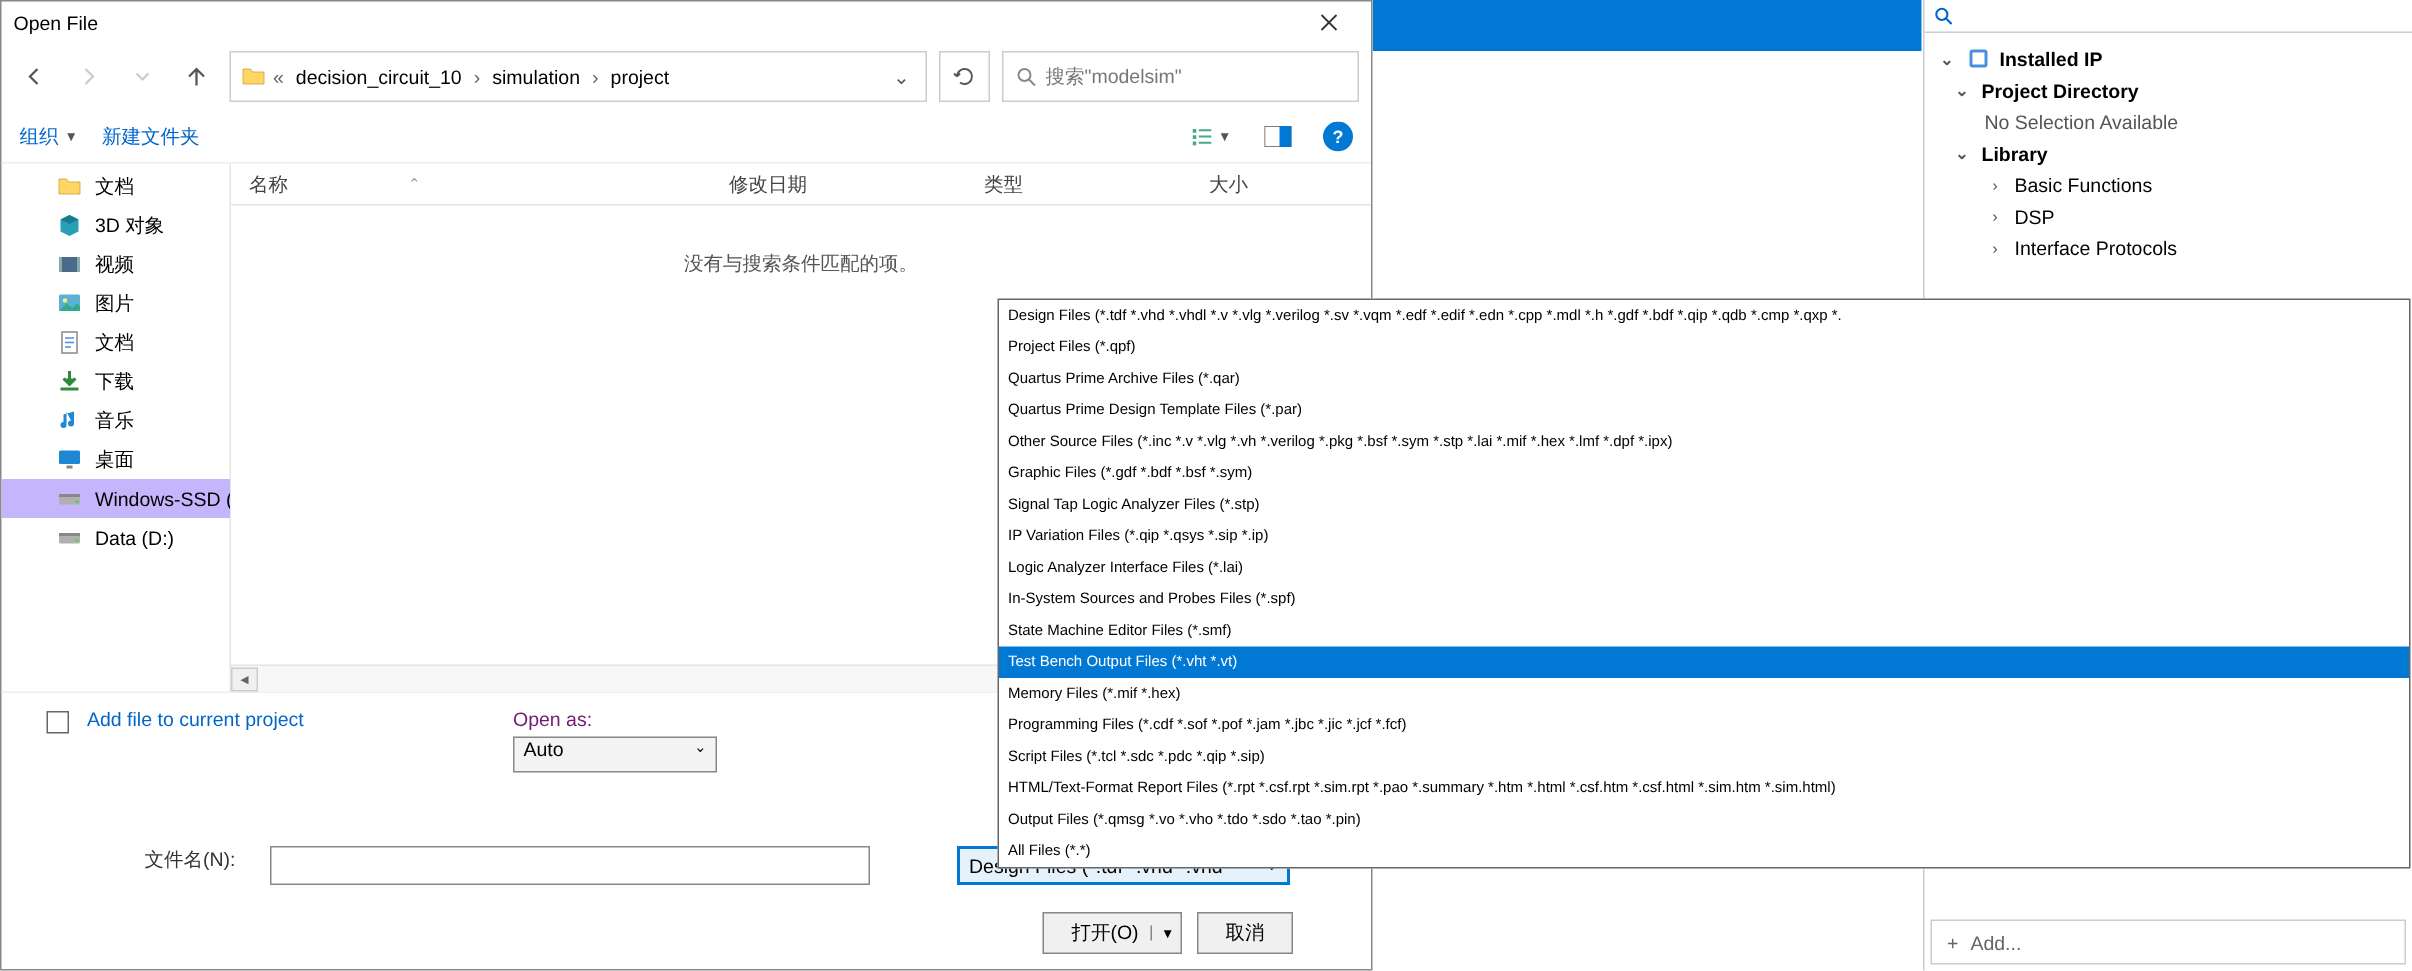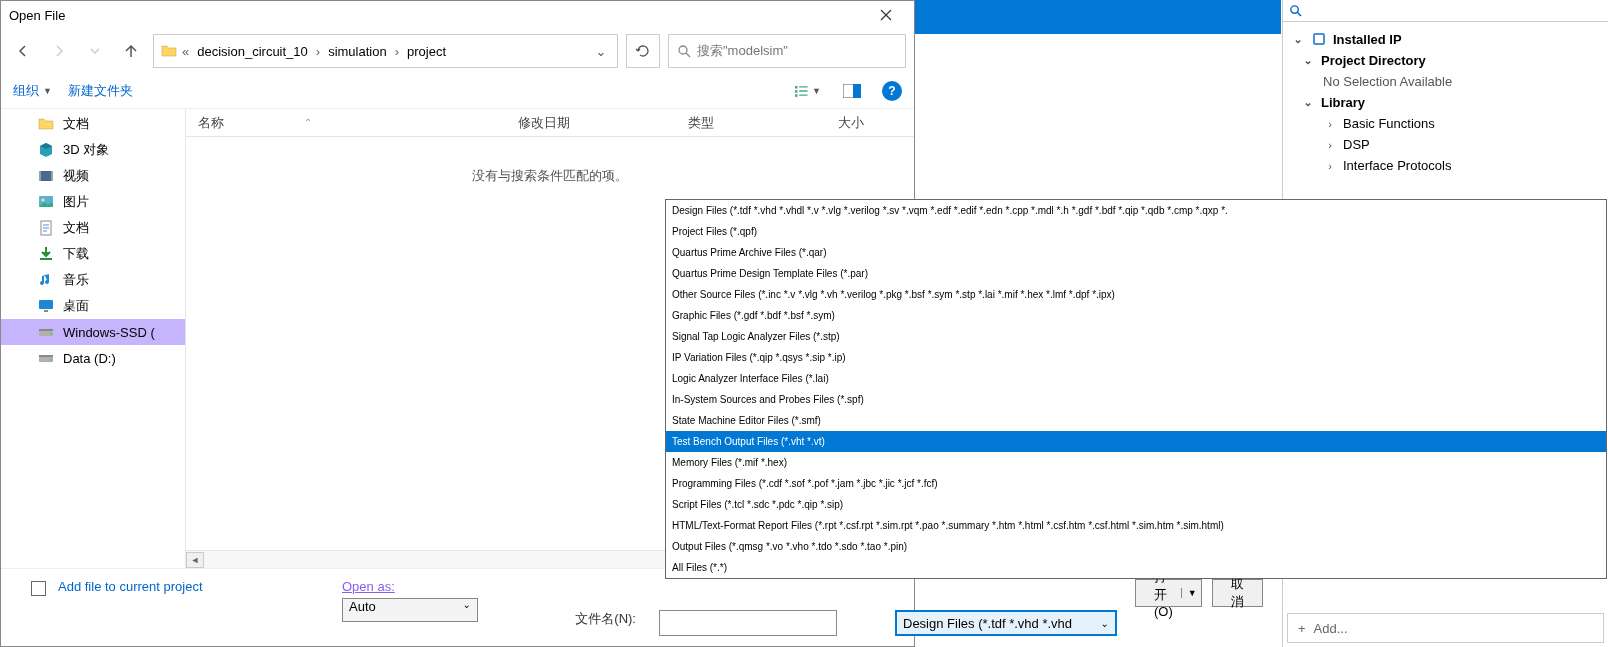--- a/index.html
+++ b/index.html
@@ -28,44 +28,44 @@
 .searchbox { width: 238px; height: 34px; border: 1px solid #ccc; display: flex; align-items: center; padding: 0 8px; gap: 6px; color: #777; }
 .searchbox svg { width: 14px; height: 14px; }
 
 .toolbar { height: 36px; display: flex; align-items: center; padding: 0 12px; gap: 16px; border-bottom: 1px solid #eee; }
 .toolbar .link { color: #0066cc; cursor: pointer; display: flex; align-items: center; gap: 4px; }
 .toolbar .spacer { flex: 1; }
 .toolbar .iconbtn { width: 28px; height: 24px; display: flex; align-items: center; justify-content: center; border: 1px solid transparent; }
 .toolbar .iconbtn.help { background: #0078d4; color: #fff; border-radius: 50%; width: 20px; height: 20px; font-weight: bold; font-size: 12px; }
 
 .body { flex: 1; display: flex; min-height: 0; }
-.sidebar { width: 185px; border-right: 1px solid #e5e5e5; overflow-y: auto; padding-top: 2px; }
+.sidebar { width: 153px; border-right: 1px solid #e5e5e5; overflow-y: auto; padding-top: 2px; }
 .sidebar-item { height: 26px; display: flex; align-items: center; gap: 8px; padding: 0 10px 0 36px; cursor: pointer; white-space: nowrap; }
 .sidebar-item.lvl1 { padding-left: 24px; }
 .sidebar-item.selected { background: #c4b5fd; }
 .sidebar-item .ico { width: 18px; height: 18px; flex-shrink: 0; display: flex; align-items: center; justify-content: center; }
 
 .main { flex: 1; display: flex; flex-direction: column; position: relative; }
 .headers { height: 28px; display: flex; align-items: center; border-bottom: 1px solid #e5e5e5; color: #444; }
 .headers .col { padding: 0 12px; }
 .headers .col.name { width: 320px; display: flex; align-items: center; }
 .headers .col.date { width: 170px; }
 .headers .col.type { width: 150px; }
 .headers .sort { margin-left: 80px; color: #999; font-size: 10px; }
 .empty { text-align: center; color: #555; padding: 30px 0; }
 
 .hscroll { height: 18px; border-top: 1px solid #e5e5e5; background: #f7f7f7; display: flex; align-items: center; }
 .hscroll .arrow { width: 18px; height: 16px; border: 1px solid #ccc; background: #f0f0f0; display: flex; align-items: center; justify-content: center; font-size: 9px; color: #666; }
 
-.footer { padding: 10px 16px; display: flex; flex-direction: row; gap: 18px; border-top: 1px solid #eee; }
+.footer { padding: 10px 16px; display: flex; flex-direction: column; gap: 18px; border-top: 1px solid #eee; }
 .footrow { display: flex; align-items: flex-start; gap: 12px; }
 .checkbox { width: 15px; height: 15px; border: 1px solid #666; margin-left: 14px; margin-top: 2px; flex-shrink: 0; }
 .addfile-label { color: #0066cc; width: 200px; }
 .openas { display: flex; flex-direction: column; gap: 4px; }
-.openas-label { color: #8b5cf6; text-decoration: underline; }
+.openas-label { color: #701a75; }
 .openas-select { width: 136px; height: 24px; border: 1px solid #888; padding: 0 6px; display: flex; align-items: flex-start; justify-content: space-between; background: #f4f4f4; }
 
 .filerow { display: flex; gap: 23px; margin-top: 31px; }
 .filerow .label { width: 140px; text-align: right; color: #333; }
 .filerow .filename-input { flex: 1; height: 26px; border: 1px solid #888; max-width: 400px; }
 .filerow .filetype { width: 222px; height: 26px; border: 2px solid #0078d4; background: #e5f1fb; display: flex; align-items: center; padding: 0 6px; justify-content: space-between; white-space: nowrap; overflow: hidden; }
 
 .btnrow { display: flex; justify-content: flex-end; gap: 10px; padding-right: 36px; }
 .btn { height: 28px; border: 1px solid #888; background: #f0f0f0; padding: 0 18px; display: flex; align-items: center; cursor: pointer; }
 .btn.split { padding-right: 4px; }

